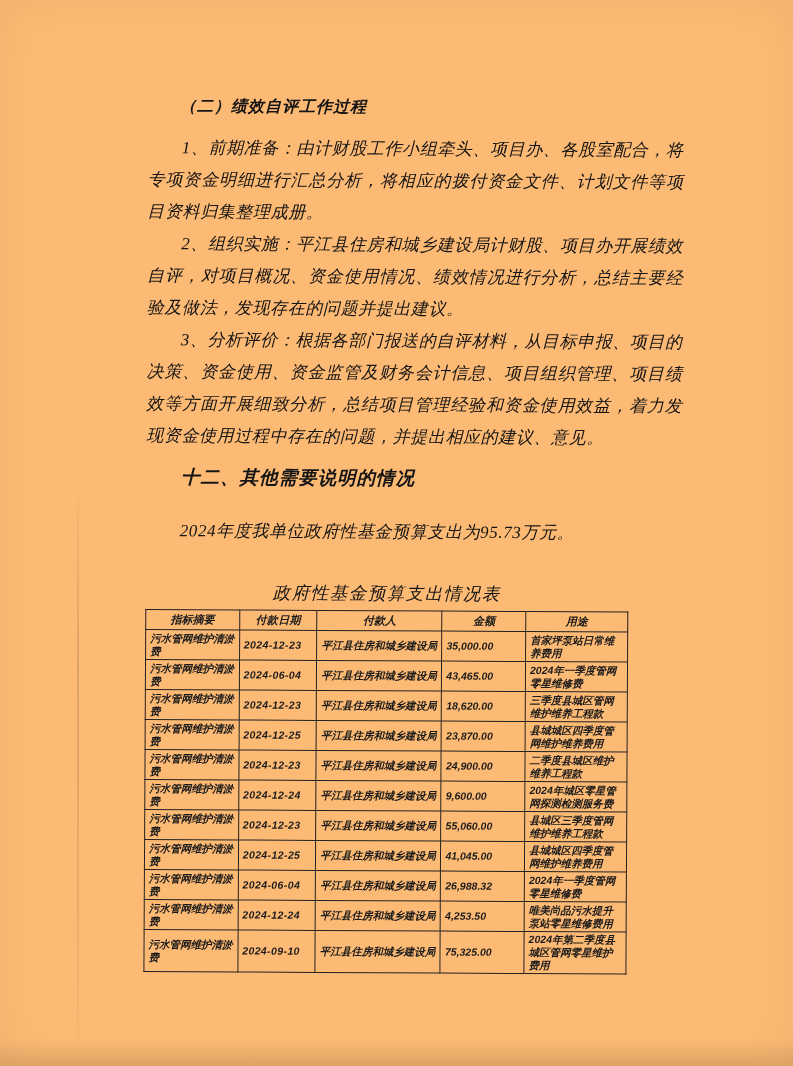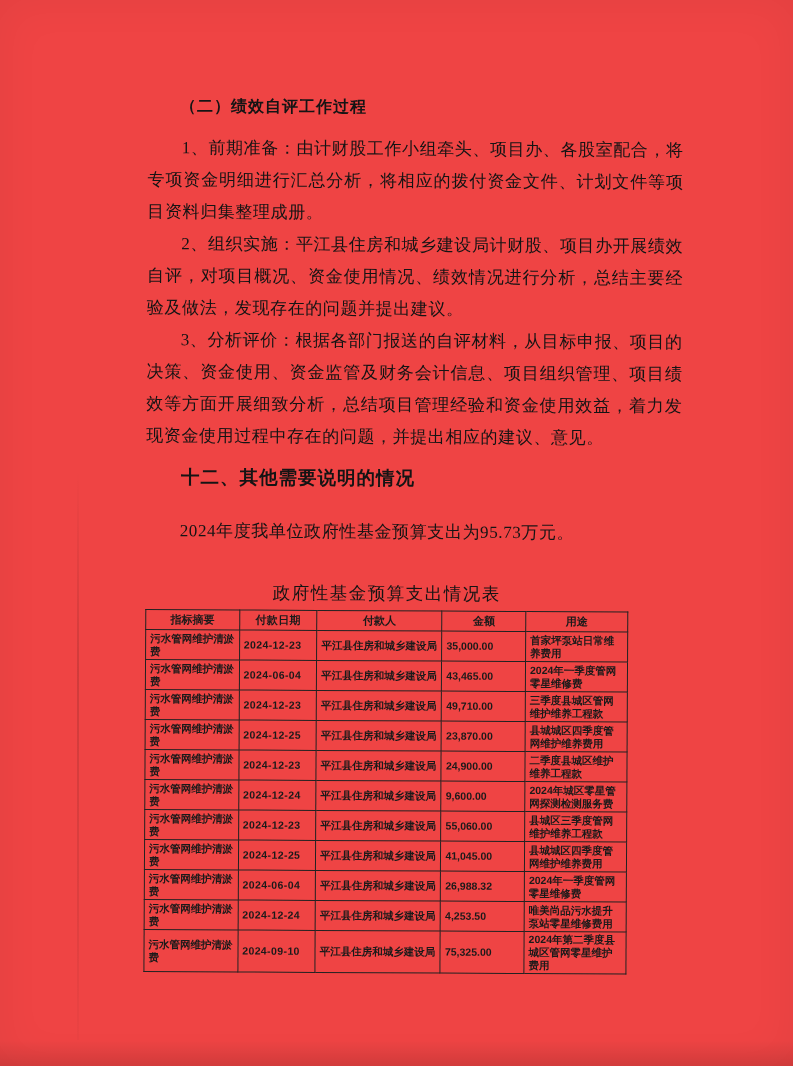--- a/index.html
+++ b/index.html
@@ -6,22 +6,23 @@
   body {
     width: 793px; height: 1066px;
     background: #fdfdfc;
     overflow: hidden;
     position: relative;
     font-family: "Liberation Serif", serif;
     color: #141414;
   }
   .page {
     position: absolute; inset: 0;
-    background: #ef4444;
+    background: #fdba74;
     box-shadow: inset 0 0 46px rgba(0,0,0,0.055);
+    font-style: italic;
   }
   .content {
     position: absolute;
     left: 148px; top: 94px;
     width: 536px;
     transform: rotate(0.3deg);
     transform-origin: top left;
   }
   .section-heading {
     font-size: 16px;
@@ -147,21 +148,21 @@
             <td class="col-indicator">污水管网维护清淤费</td>
             <td class="col-date">2024-06-04</td>
             <td class="col-payer">平江县住房和城乡建设局</td>
             <td class="col-amount">43,465.00</td>
             <td class="col-purpose">2024年一季度管网零星维修费</td>
           </tr>
           <tr>
             <td class="col-indicator">污水管网维护清淤费</td>
             <td class="col-date">2024-12-23</td>
             <td class="col-payer">平江县住房和城乡建设局</td>
-            <td class="col-amount">49,710.00</td>
+            <td class="col-amount">18,620.00</td>
             <td class="col-purpose">三季度县城区管网维护维养工程款</td>
           </tr>
           <tr>
             <td class="col-indicator">污水管网维护清淤费</td>
             <td class="col-date">2024-12-25</td>
             <td class="col-payer">平江县住房和城乡建设局</td>
             <td class="col-amount">23,870.00</td>
             <td class="col-purpose">县城城区四季度管网维护维养费用</td>
           </tr>
           <tr>

